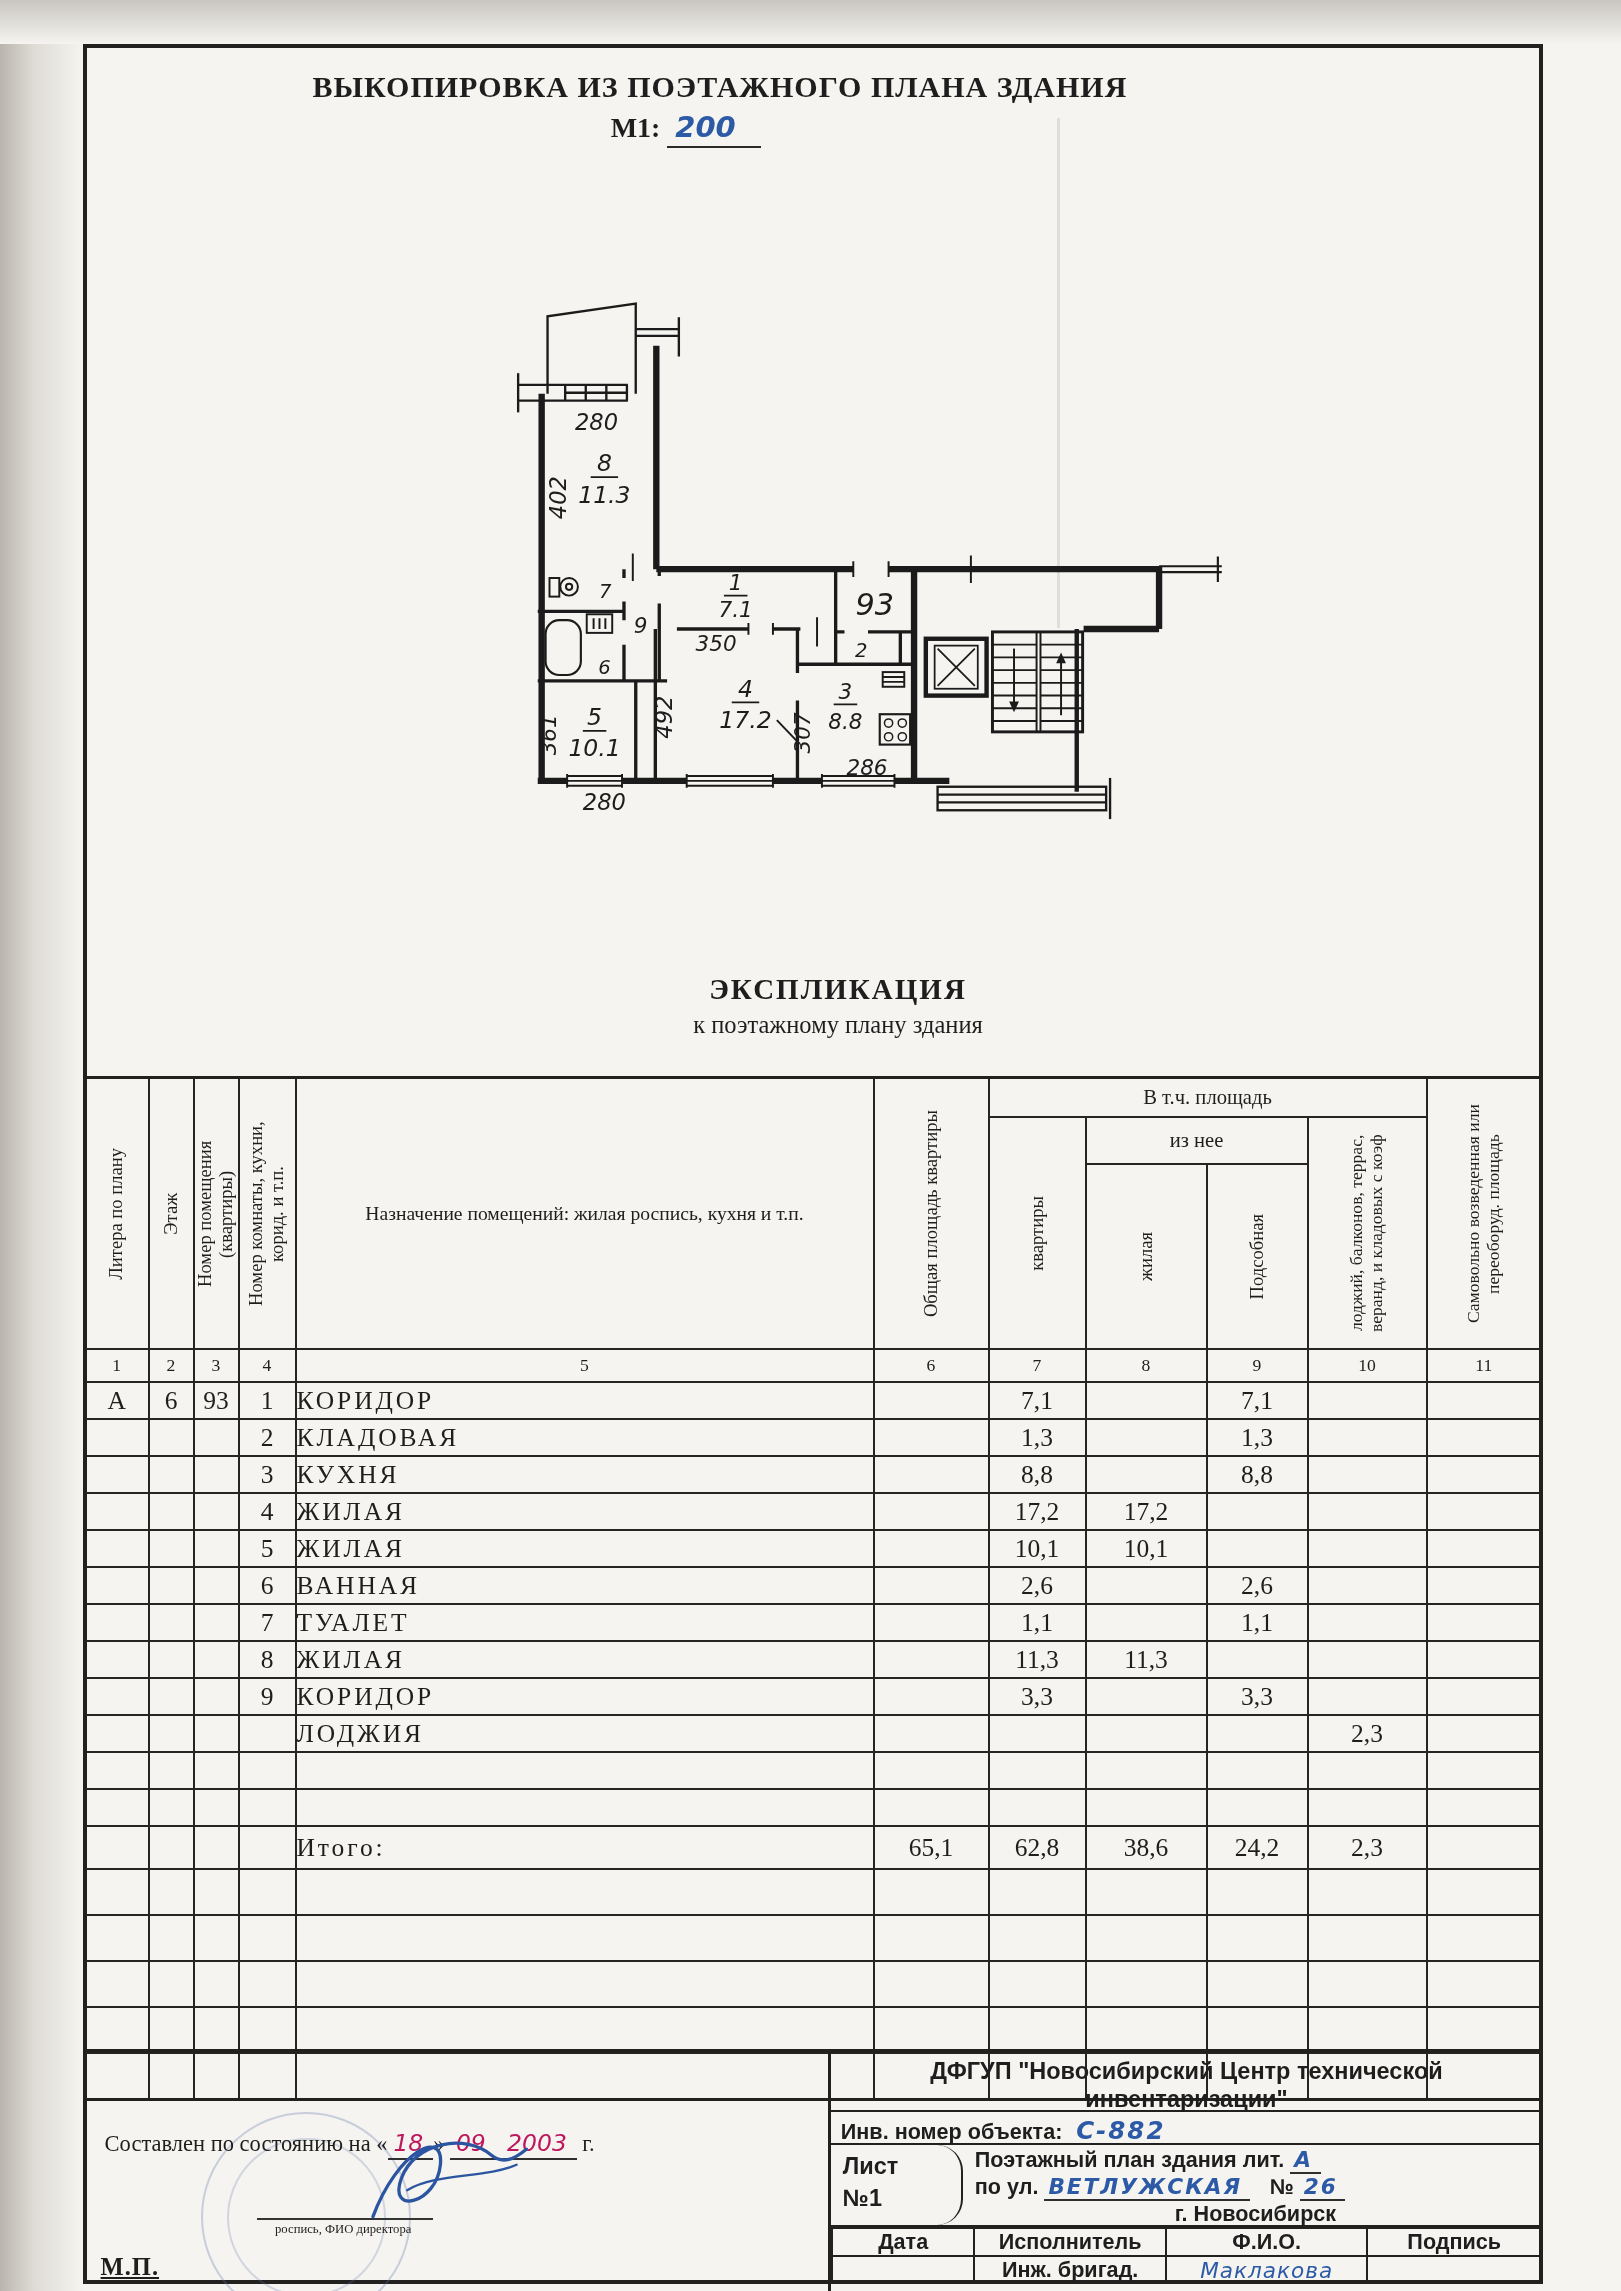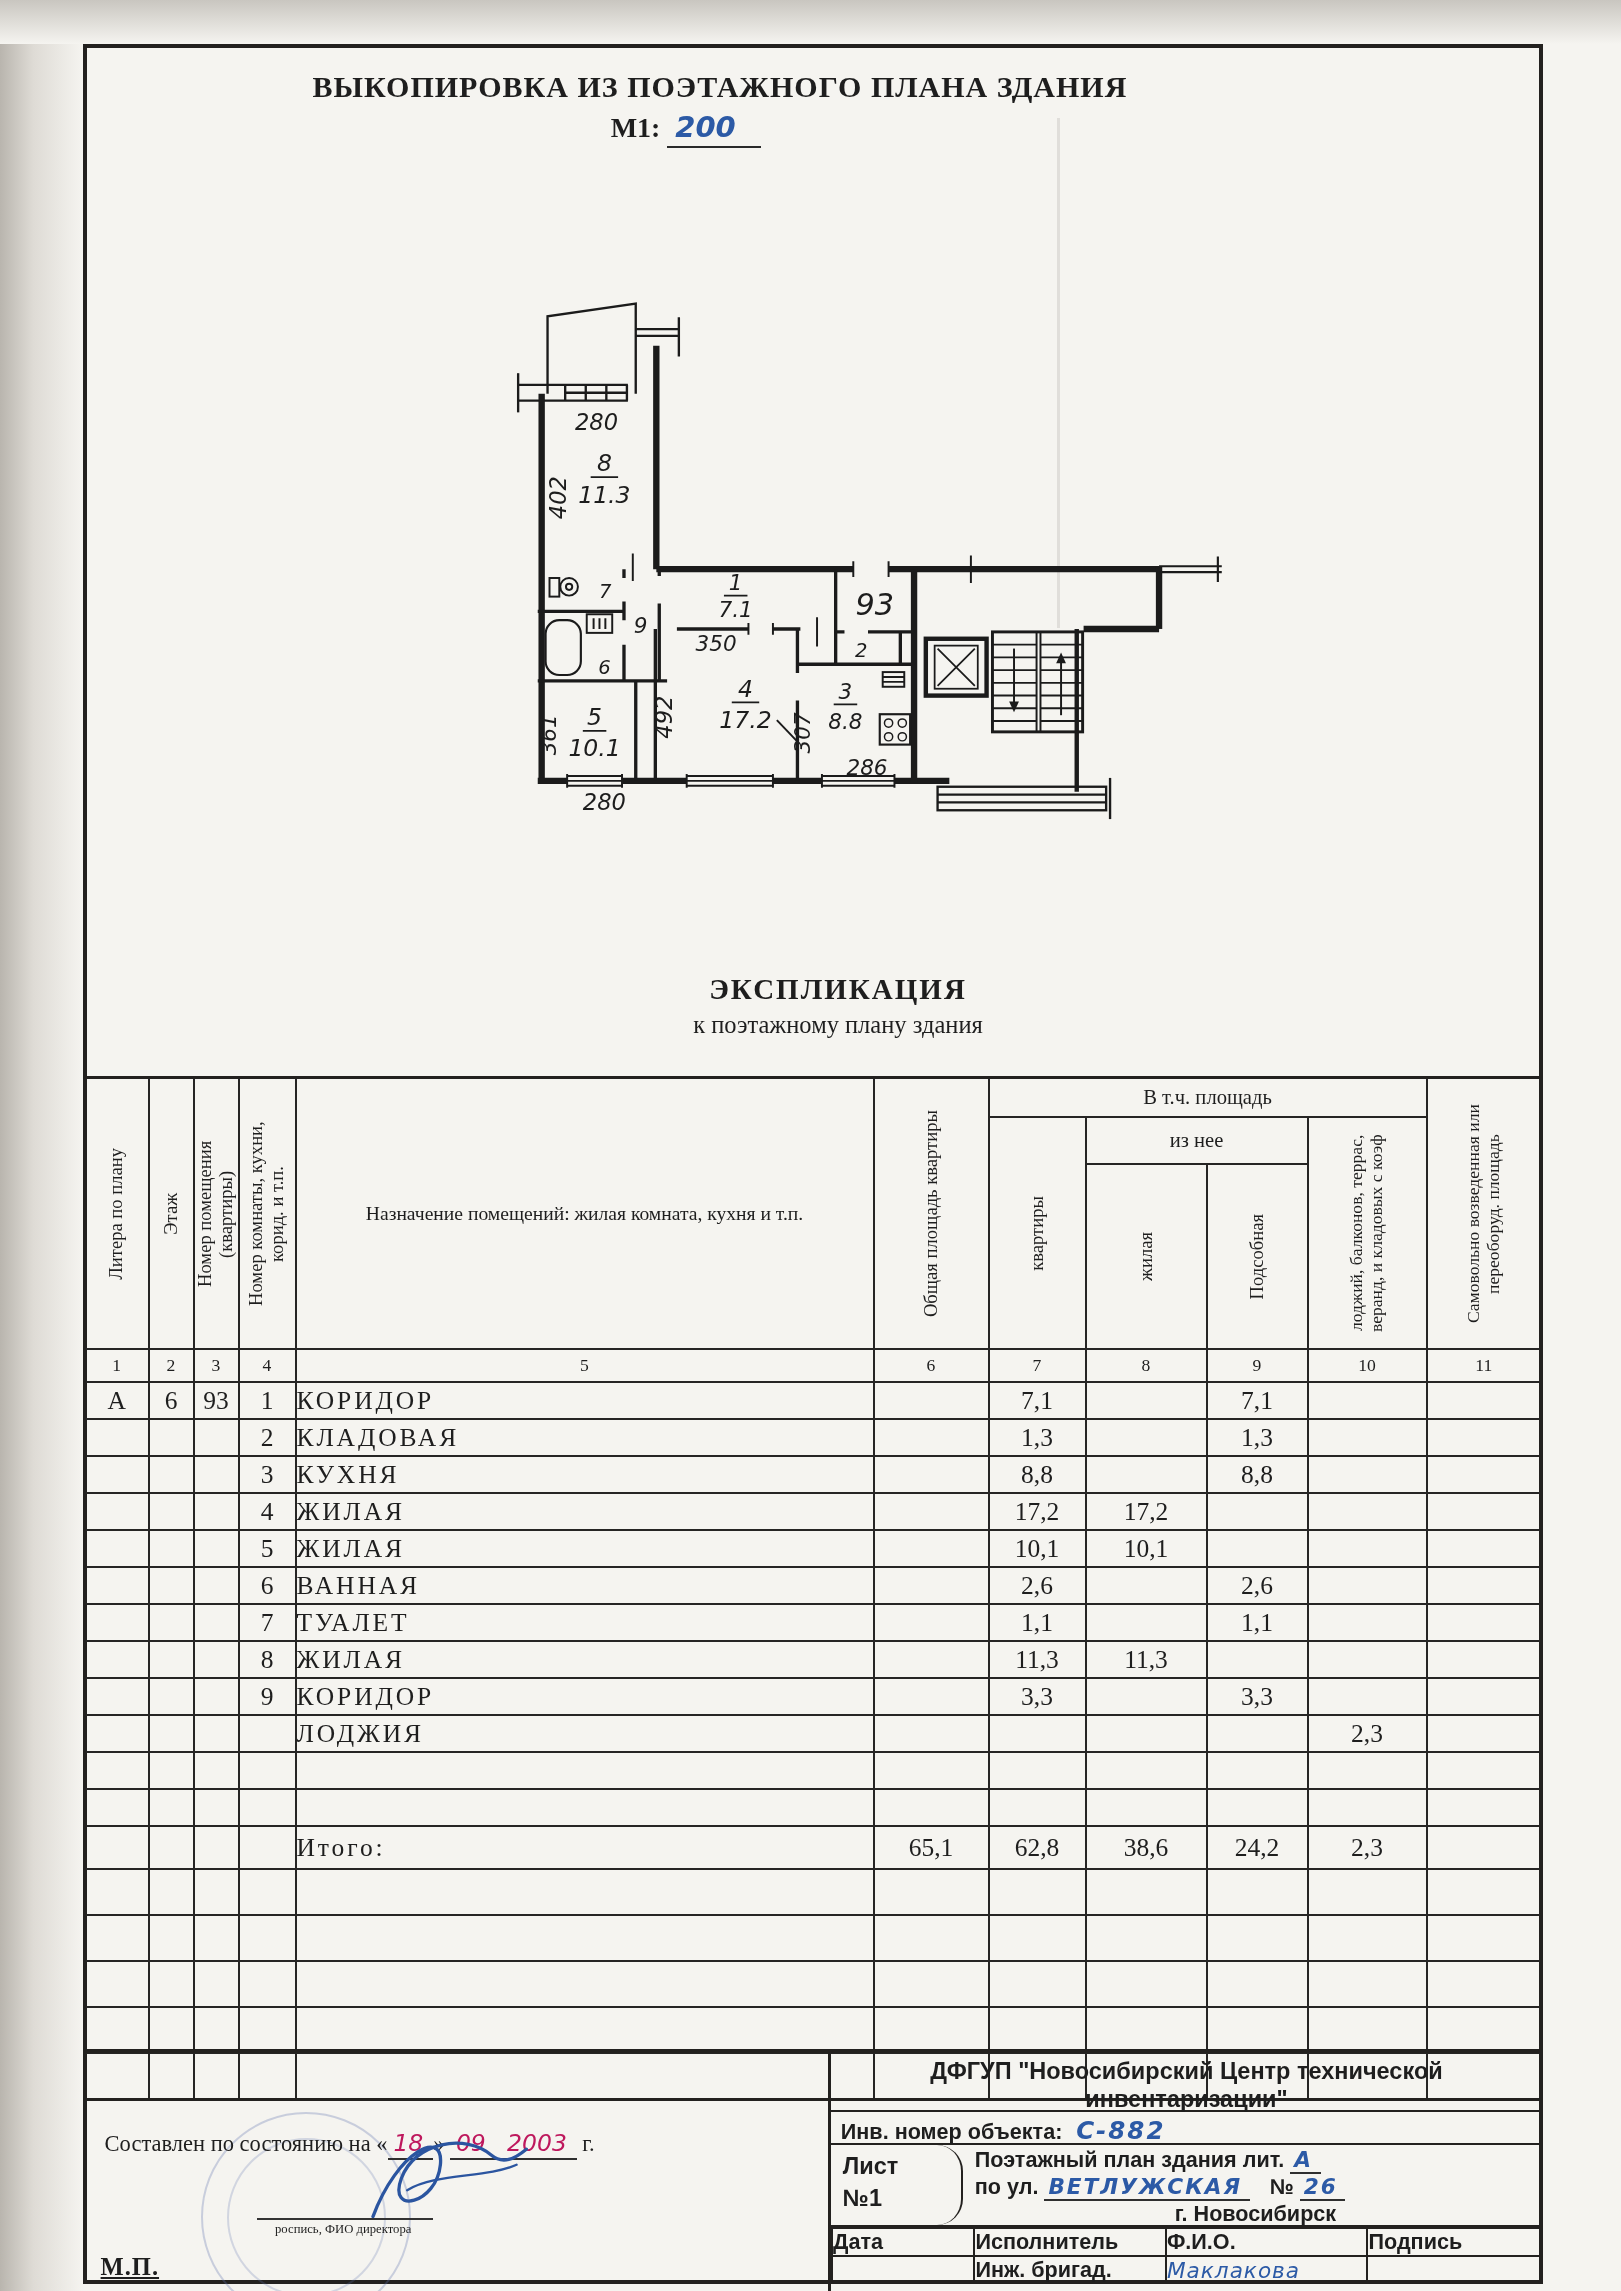--- a/index.html
+++ b/index.html
@@ -64,21 +64,21 @@
         font-size:24.5px;letter-spacing:2px;padding-left:7.8px;}
   .mid{height:82px;display:flex;}
   .mid .sheet{width:132px;border-right:2.9px solid #23211f;box-sizing:border-box;
         font-weight:bold;font-size:23.5px;padding:5.9px 0 0 11.8px;line-height:1.35;border-radius:26px;}
   .mid .planinfo{flex:1;font-weight:bold;font-size:21.6px;padding:2px 5.9px 0 11.8px;line-height:1.25;}
   .planinfo .bl{font-family:"DejaVu Sans",sans-serif;font-style:italic;color:#2c5aa6;
         border-bottom:2px solid #2f2f2f;padding:0 7.8px 0 3.9px;letter-spacing:2px;}
   .planinfo .city{text-align:center;}
   .sigtbl{width:100%;border-collapse:collapse;table-layout:fixed;}
   .sigtbl td{border:2.9px solid #23211f;border-bottom:none;font-size:21.6px;font-weight:bold;
-        height:25.5px;font-family:"Liberation Sans",sans-serif;padding:0;}
+        text-align:center;height:25.5px;font-family:"Liberation Sans",sans-serif;padding:0;}
   .sigtbl td.hv{font-family:"DejaVu Sans",sans-serif;font-style:italic;font-weight:normal;
         color:#2c5aa6;font-size:21.6px;letter-spacing:1px;white-space:nowrap;}
   svg text{font-family:"DejaVu Sans",sans-serif;font-style:italic;fill:#1d1d1d;}
 </style>
 </head>
 <body>
 
 <div class="page">
   <div class="frame"></div>
   <div class="crease"></div>
@@ -251,21 +251,21 @@
           </th>
         <th class="hdr" rowspan="3">
             <div class="rot">Этаж</div>
           </th>
         <th class="hdr" rowspan="3">
             <div class="rot">Номер помещения (квартиры)</div>
           </th>
         <th class="hdr" rowspan="3">
             <div class="rot">Номер комнаты, кухни, корид. и т.п.</div>
           </th>
-        <th class="hdr c5hdr" rowspan="3">Назначение помещений: жилая комната, кухня и т.п.</th>
+        <th class="hdr c5hdr" rowspan="3">Назначение помещений: жилая роспись, кухня и т.п.</th>
         <th class="hdr" rowspan="3">
             <div class="rot">Общая площадь квартиры</div>
           </th>
         <th class="band" colspan="4">В т.ч. площадь</th>
         <th class="hdr" rowspan="3">
             <div class="rot small">Самовольно возведенная или переоборуд. площадь</div>
           </th>
       </tr>
       <tr>
         <th class="hdr" rowspan="2">

